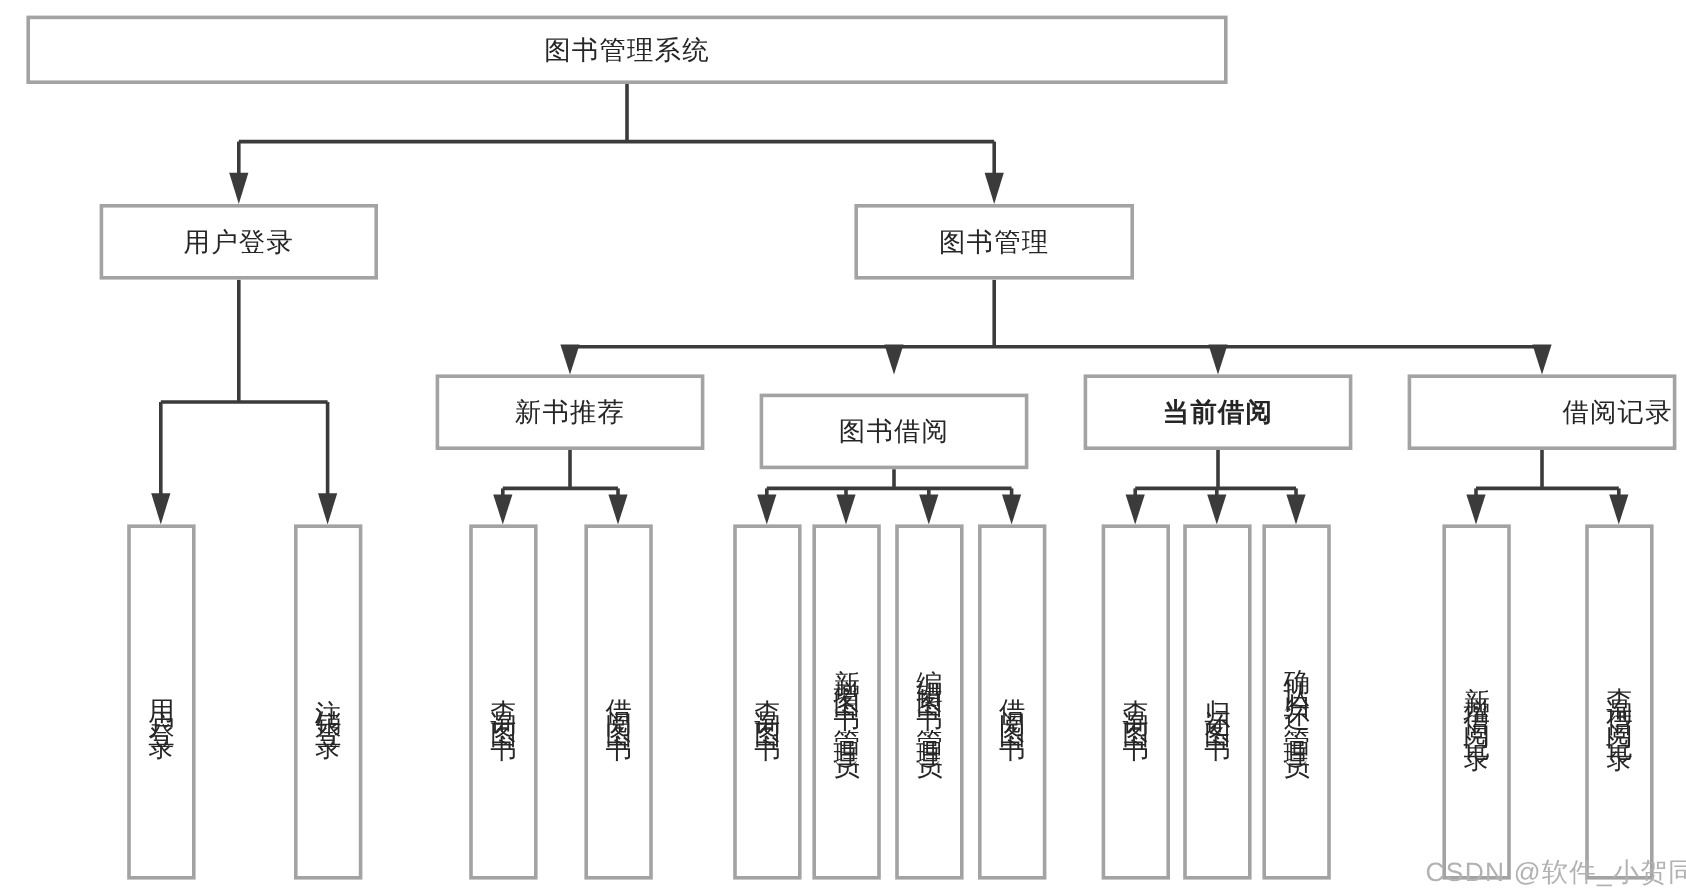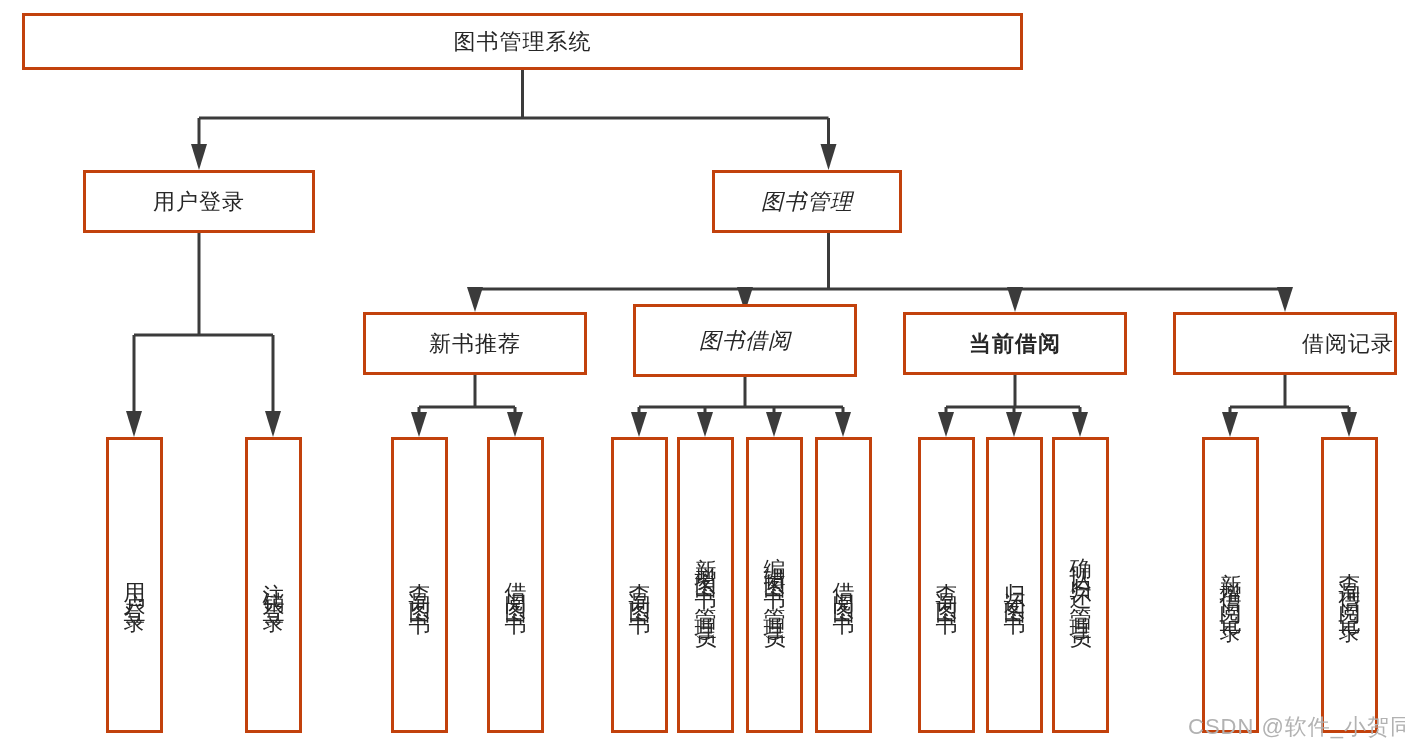--- a/index.html
+++ b/index.html
@@ -6,40 +6,40 @@
   .canvas{
     position:relative;
     width:1405px;height:747px;
     background:#ffffff;
     font-family:"Liberation Sans","DejaVu Sans",sans-serif;
     overflow:hidden;
   }
   .wires{position:absolute;left:0;top:0;width:1405px;height:747px;}
   .node{
     position:absolute;box-sizing:border-box;
-    background:#ffffff;border:3px solid #c2410c;
+    background:#ffffff;border:3px solid #a3a3a3;
     color:#262626;
     display:flex;align-items:center;justify-content:center;
     text-align:center;
   }
   .hnode{font-size:22px;letter-spacing:1px;line-height:1;}
   .vnode{width:57px;height:296px;top:437px;font-size:22px;}
   .vnode .vtext{
     writing-mode:vertical-lr;
     text-orientation:mixed;
     letter-spacing:10px;
     line-height:1;
     white-space:nowrap;
   }
   
   .n-root          {left:22px;  top:13px;  width:1001px;height:57px;}
   .n-user-login    {left:83px;  top:170px; width:232px; height:63px;}
-  .n-book-mgmt     {left:712px; top:170px; width:190px; height:63px;font-style:italic;}
+  .n-book-mgmt     {left:712px; top:170px; width:233px; height:63px;}
   .n-new-book-rec  {left:363px; top:312px; width:224px; height:63px;}
-  .n-book-borrow   {left:633px; top:304px; width:224px; height:73px;font-style:italic;}
+  .n-book-borrow   {left:633px; top:328px; width:224px; height:63px;}
   .n-current-borrow{left:903px; top:312px; width:224px; height:63px;font-weight:bold;}
   .n-borrow-record {left:1173px;top:312px; width:224px; height:63px;justify-content:flex-end;}
   .n-leaf-login    {left:106px;}
   .n-leaf-logout   {left:245px;}
   .n-rec-query     {left:391px;}
   .n-rec-borrow    {left:487px;}
   .n-bb-query      {left:611px;}
   .n-bb-add        {left:677px;}
   .n-bb-edit       {left:746px;}
   .n-bb-borrow     {left:815px;}

